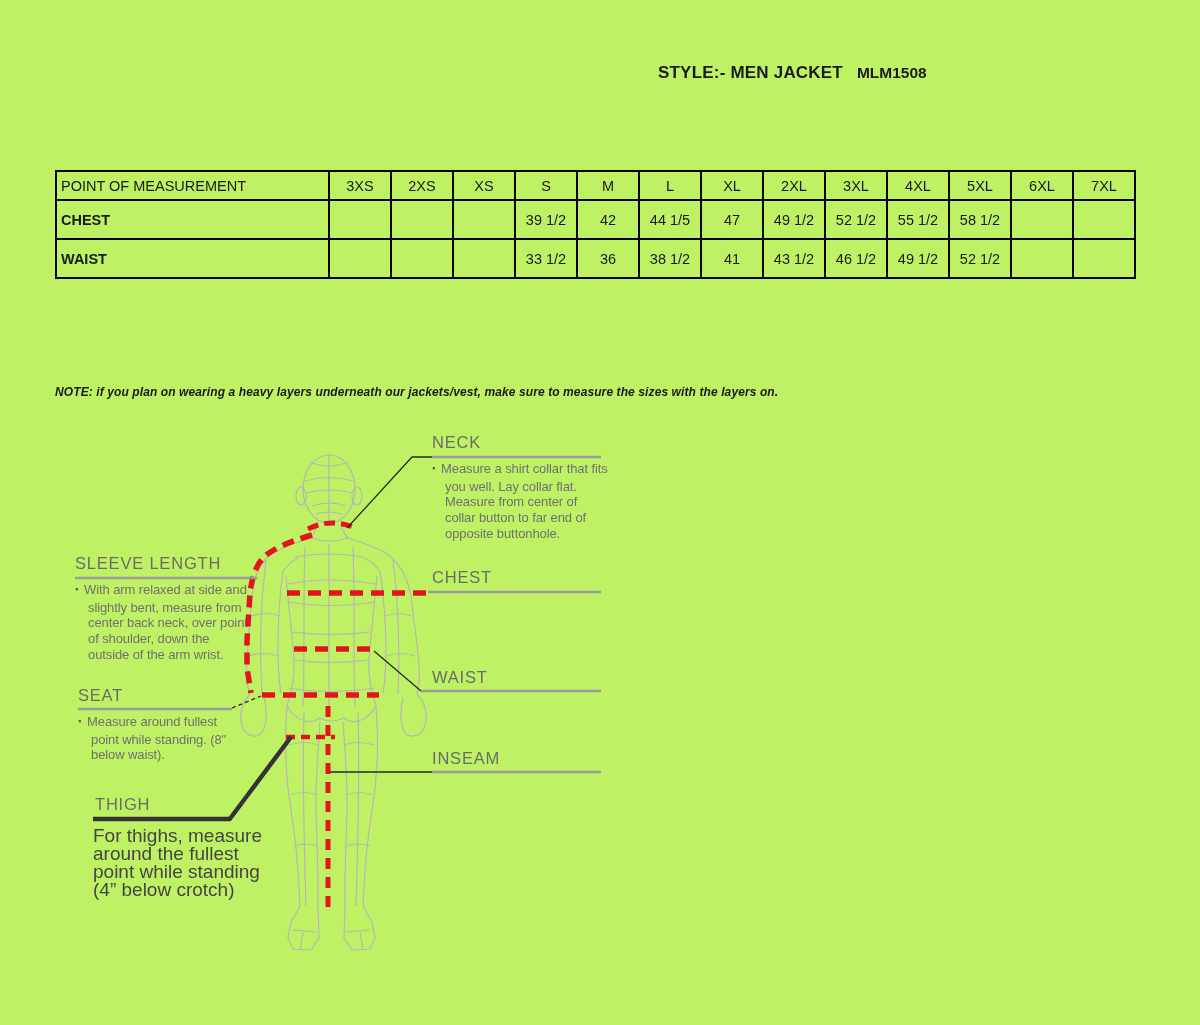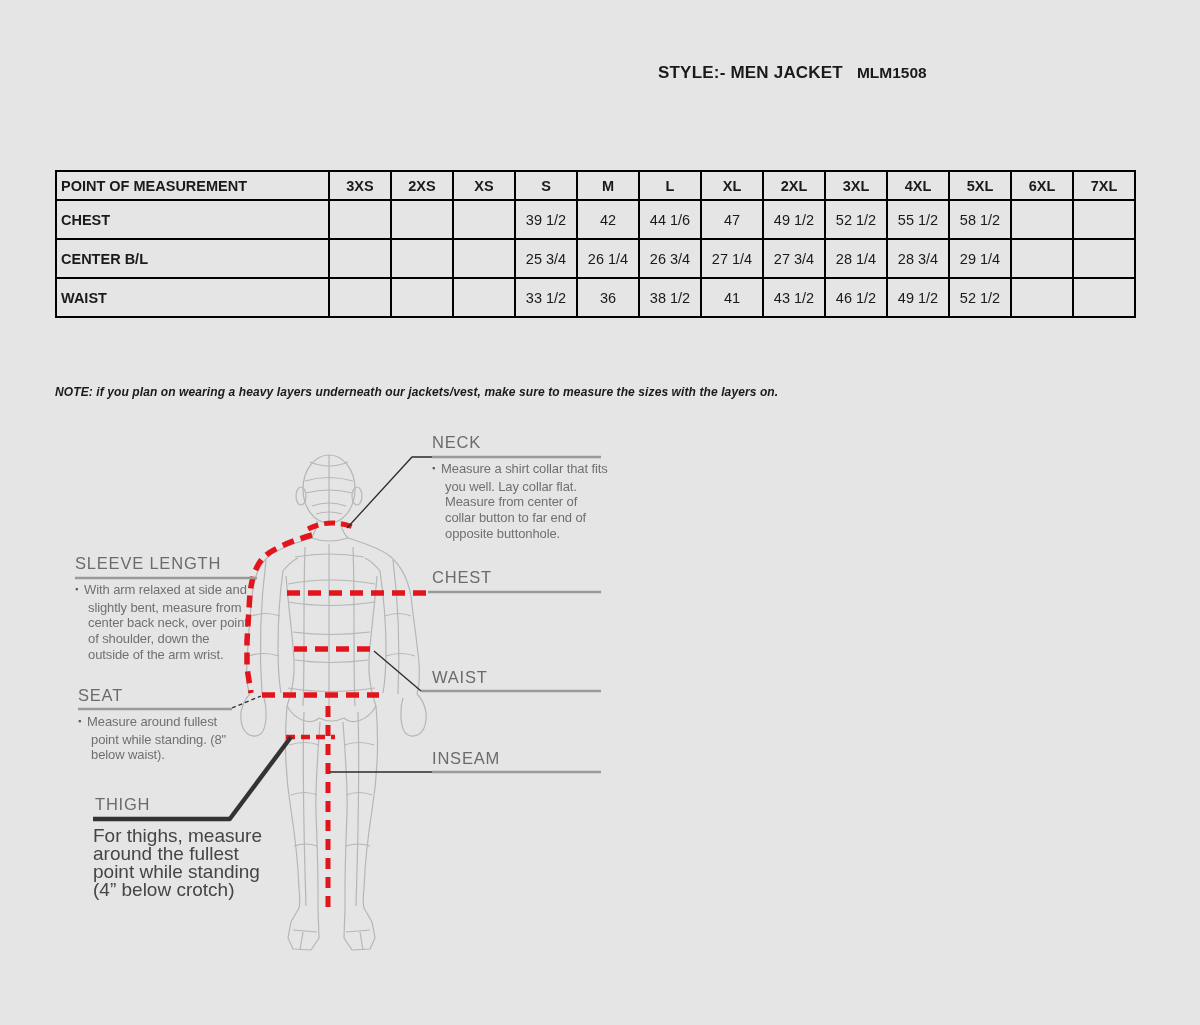--- a/index.html
+++ b/index.html
@@ -6,36 +6,36 @@
     --red:#e1151b;
     --figure-gray:#b6b6b6;
     --heading-gray:#6b6b6b;
     --text-gray:#707070;
     --underline-gray:#9a9a9a;
     --ink:#1a1a1a;
   }
   *{margin:0;padding:0;box-sizing:border-box;}
   html,body{background:#ffffff;}
   .page{
-    position:relative;width:1200px;height:1025px;background:#e5e5e5;overflow:hidden;
+    position:relative;width:1200px;height:1025px;background:#bef264;overflow:hidden;
     font-family:"Liberation Sans","DejaVu Sans",sans-serif;color:var(--ink);
   }
   
   .doc-title{position:absolute;left:658px;top:63px;white-space:nowrap;}
   .doc-title .style-label{font-size:17px;font-weight:700;letter-spacing:.2px;}
   .doc-title .style-code{font-size:15.5px;font-weight:700;margin-left:14px;}
   
   table.size-chart{
     position:absolute;left:55px;top:170px;width:1081px;
     border-collapse:collapse;table-layout:fixed;
   }
   table.size-chart th,table.size-chart td{
     border:2px solid #000;font-size:14.5px;overflow:hidden;white-space:nowrap;
   }
-  table.size-chart th{height:29px;font-weight:700;text-align:center;}
+  table.size-chart th{height:29px;font-weight:400;text-align:center;}
   table.size-chart th.col-label{width:273px;text-align:left;padding-left:4px;font-size:14.5px;}
   table.size-chart td{height:39px;text-align:center;font-weight:400;}
   table.size-chart td.row-label{text-align:left;padding-left:4px;font-weight:700;}
   
   .note-line{position:absolute;left:55px;top:385px;font-size:12px;font-weight:700;letter-spacing:.1px;font-style:italic;}
   
   .guide-heading{
     position:absolute;font-size:16.5px;font-weight:400;color:var(--heading-gray);
     letter-spacing:.8px;white-space:nowrap;
   }
@@ -91,42 +91,26 @@
         </tr>
       </thead>
     <tbody>
         <tr>
           <td class="row-label">CHEST</td>
           <td class="cell-value"></td>
           <td class="cell-value"></td>
           <td class="cell-value"></td>
           <td class="cell-value">39 1/2</td>
           <td class="cell-value">42</td>
-          <td class="cell-value">44 1/6</td>
+          <td class="cell-value">44 1/5</td>
           <td class="cell-value">47</td>
           <td class="cell-value">49 1/2</td>
           <td class="cell-value">52 1/2</td>
           <td class="cell-value">55 1/2</td>
           <td class="cell-value">58 1/2</td>
-          <td class="cell-value"></td>
-          <td class="cell-value"></td>
-        </tr>
-        <tr>
-          <td class="row-label">CENTER B/L</td>
-          <td class="cell-value"></td>
-          <td class="cell-value"></td>
-          <td class="cell-value"></td>
-          <td class="cell-value">25 3/4</td>
-          <td class="cell-value">26 1/4</td>
-          <td class="cell-value">26 3/4</td>
-          <td class="cell-value">27 1/4</td>
-          <td class="cell-value">27 3/4</td>
-          <td class="cell-value">28 1/4</td>
-          <td class="cell-value">28 3/4</td>
-          <td class="cell-value">29 1/4</td>
           <td class="cell-value"></td>
           <td class="cell-value"></td>
         </tr>
         <tr>
           <td class="row-label">WAIST</td>
           <td class="cell-value"></td>
           <td class="cell-value"></td>
           <td class="cell-value"></td>
           <td class="cell-value">33 1/2</td>
           <td class="cell-value">36</td>

